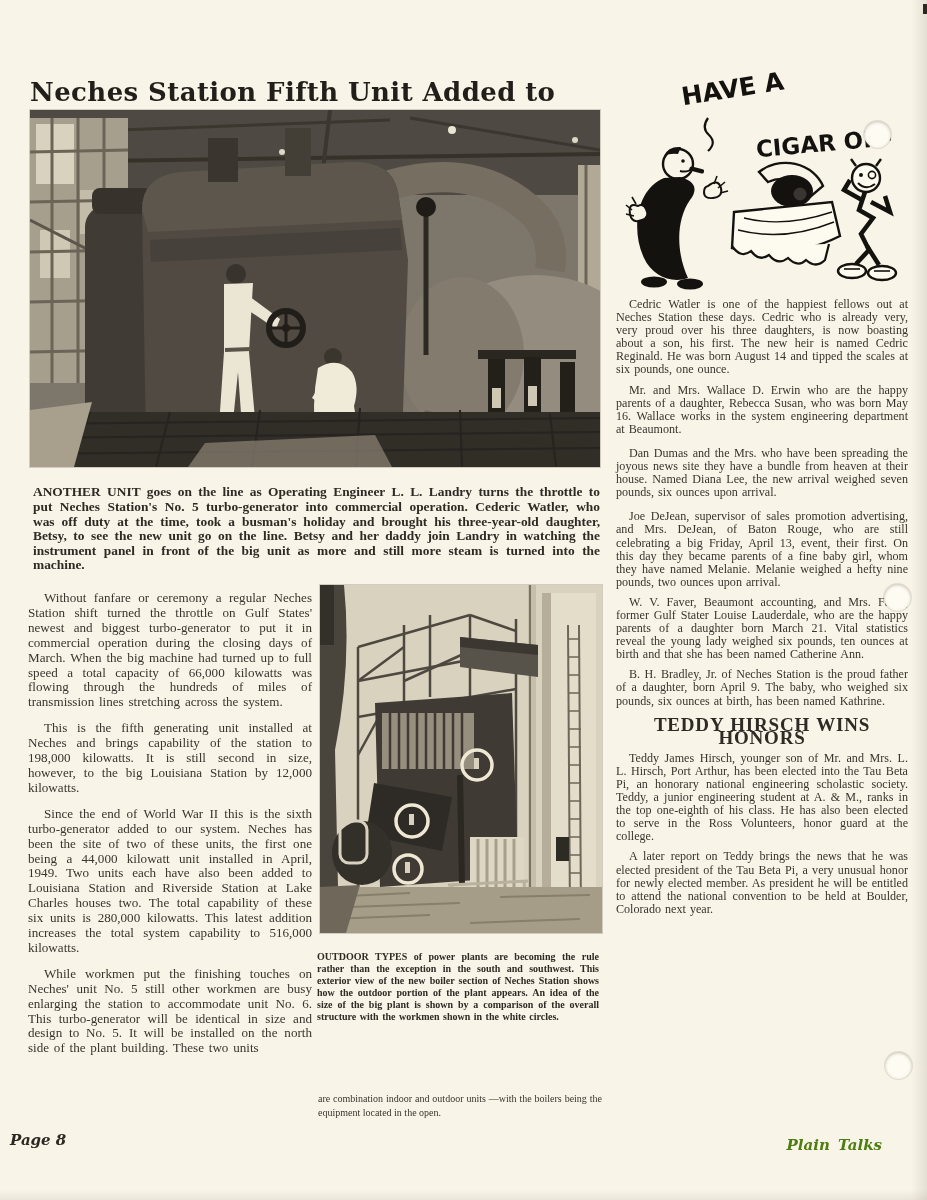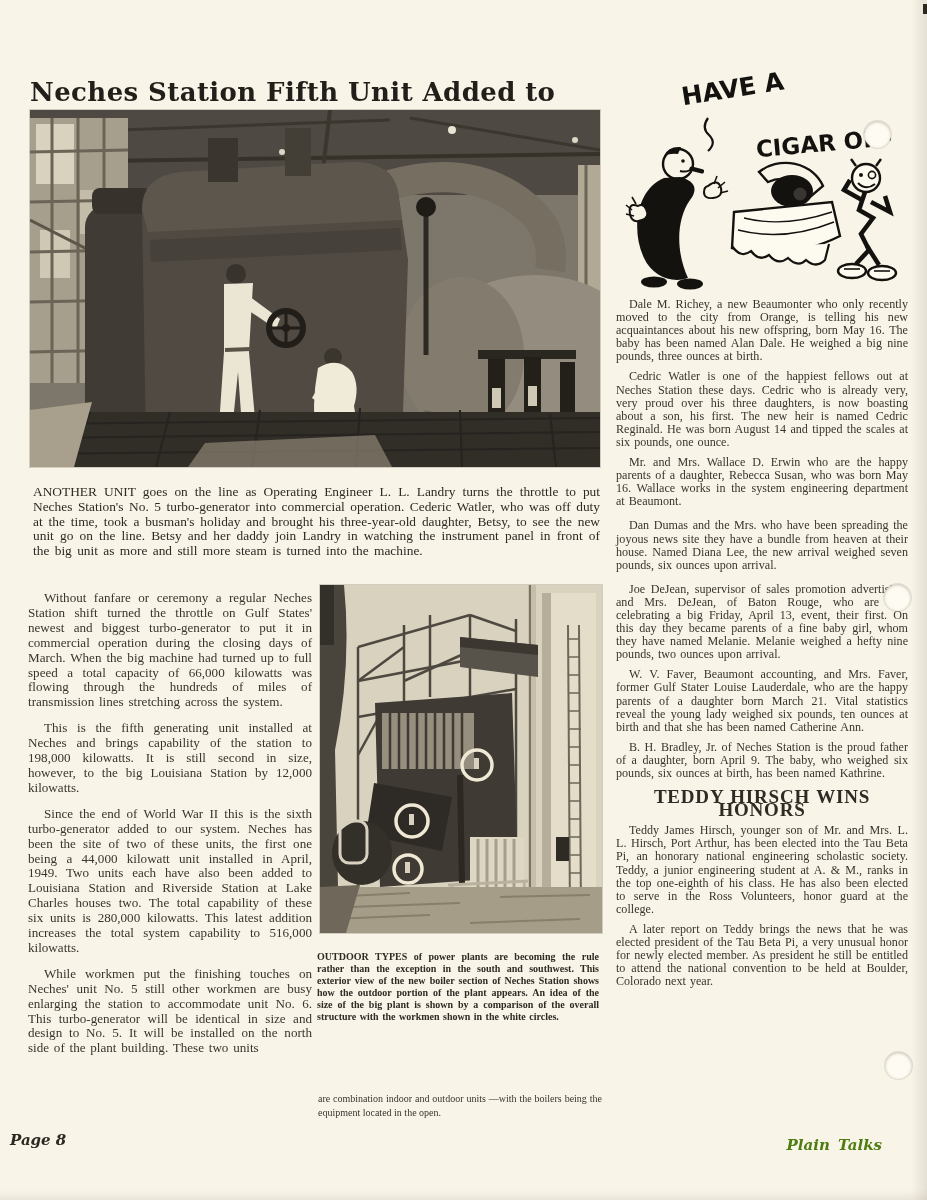--- a/index.html
+++ b/index.html
@@ -22,21 +22,21 @@
     font-size:26px; letter-spacing:0.4px; color:#221f1b;
   }
 
   .photo{position:absolute; box-shadow:0 0 0 1px rgba(90,82,68,0.25);}
   .photo1{left:30px; top:110px; width:570px; height:357px;}
   .photo2{left:320px; top:585px; width:282px; height:348px;}
   .photo svg{display:block;}
 
   .caption1{
     position:absolute; left:33px; top:472px; width:567px;
-    font-weight:normal; font-size:13.4px; line-height:14.6px;
+    font-weight:bold; font-size:13.4px; line-height:14.6px;
     text-align:justify; color:#2e2a24; word-spacing:2px;
   }
   .leftcol{
     position:absolute; left:28px; top:585px; width:284px;
     font-size:13.1px; line-height:14.9px; text-align:justify; word-spacing:1.5px;
   }
   .leftcol p{margin:6px 0 11px; text-indent:16px;}
 
   .midcol-caption{
     position:absolute; left:317px; top:941px; width:282px;
@@ -351,30 +351,29 @@
         <path d="M253,190 L240,204"></path>
         <path d="M251,186 L263,205"></path>
       </g>
       <ellipse cx="236" cy="211" rx="14" ry="7" fill="#fdfaf0" stroke="#14120f" stroke-width="2.4"></ellipse>
       <ellipse cx="266" cy="213" rx="14" ry="7" fill="#fdfaf0" stroke="#14120f" stroke-width="2.4"></ellipse>
       <line x1="228" y1="209" x2="244" y2="209" stroke="#14120f" stroke-width="1.6"></line>
       <line x1="258" y1="211" x2="274" y2="211" stroke="#14120f" stroke-width="1.6"></line>
     </svg>
 
     <div class="rightcol-text">
-      <p>Dale M. Richey, a new Beaumonter who only recently moved to the city from Orange, is telling his new acquaintances about his new offspring, born May 16. The baby has been named Alan Dale.  He weighed a big nine pounds, three ounces at birth.</p>
       <p>Cedric Watler is one of the happiest fellows out at Neches Station these days. Cedric who is already very, very proud over his three daughters, is now boasting about a son, his first.  The new heir is named Cedric Reginald. He was born August 14 and tipped the scales at six pounds, one ounce.</p>
       <p class="gap">Mr. and Mrs. Wallace D. Erwin who are the happy parents of a daughter, Rebecca Susan, who was born May 16.  Wallace works in the system engineering department at Beaumont.</p>
       <p class="gap">Dan Dumas and the Mrs. who have been spreading the joyous news site they have a bundle from heaven at their house. Named Diana Lee, the new arrival weighed seven pounds, six ounces upon arrival.</p>
       <p>Joe DeJean, supervisor of sales promotion advertising, and Mrs. DeJean, of Baton Rouge, who are still celebrating a big Friday, April 13, event, their first.  On this day they became parents of a fine baby girl, whom they have named Melanie.  Melanie weighed a hefty nine pounds, two ounces upon arrival.</p>
       <p>W. V. Faver, Beaumont accounting, and Mrs. Faver, former Gulf Stater Louise Lauderdale, who are the happy parents of a daughter born March 21. Vital statistics reveal the young lady weighed six pounds, ten ounces at birth and that she has been named Catherine Ann.</p>
       <p>B. H. Bradley, Jr. of Neches Station is the proud father of a daughter, born April 9.  The baby, who weighed six pounds, six ounces at birth, has been named Kathrine.</p>
       <h2 class="sub-heading">TEDDY HIRSCH WINS HONORS</h2>
       <p>Teddy James Hirsch, younger son of Mr. and Mrs. L. L. Hirsch, Port Arthur, has been elected into the Tau Beta Pi, an honorary national engineering scholastic society.  Teddy, a junior engineering student at A. &amp; M., ranks in the top one-eighth of his class.  He has also been elected to serve in the Ross Volunteers, honor guard at the college.</p>
-      <p>A later report on Teddy brings the news that he was elected president of the Tau Beta Pi, a very unusual honor for newly elected member.  As president he still be entitled to attend the national convention to be held at Boulder, Colorado next year.</p>
+      <p>A later report on Teddy brings the news that he was elected president of the Tau Beta Pi, a very unusual honor for newly elected member.  As president he will be entitled to attend the national convention to be held at Boulder, Colorado next year.</p>
     </div>
   </div>
 
   <div class="footer-left">Page 8</div>
   <div class="footer-right">Plain Talks</div>
 
   <div class="hole hole1"></div>
   <div class="hole hole2"></div>
   <div class="hole hole3"></div>
   <div class="edge-right"></div>

